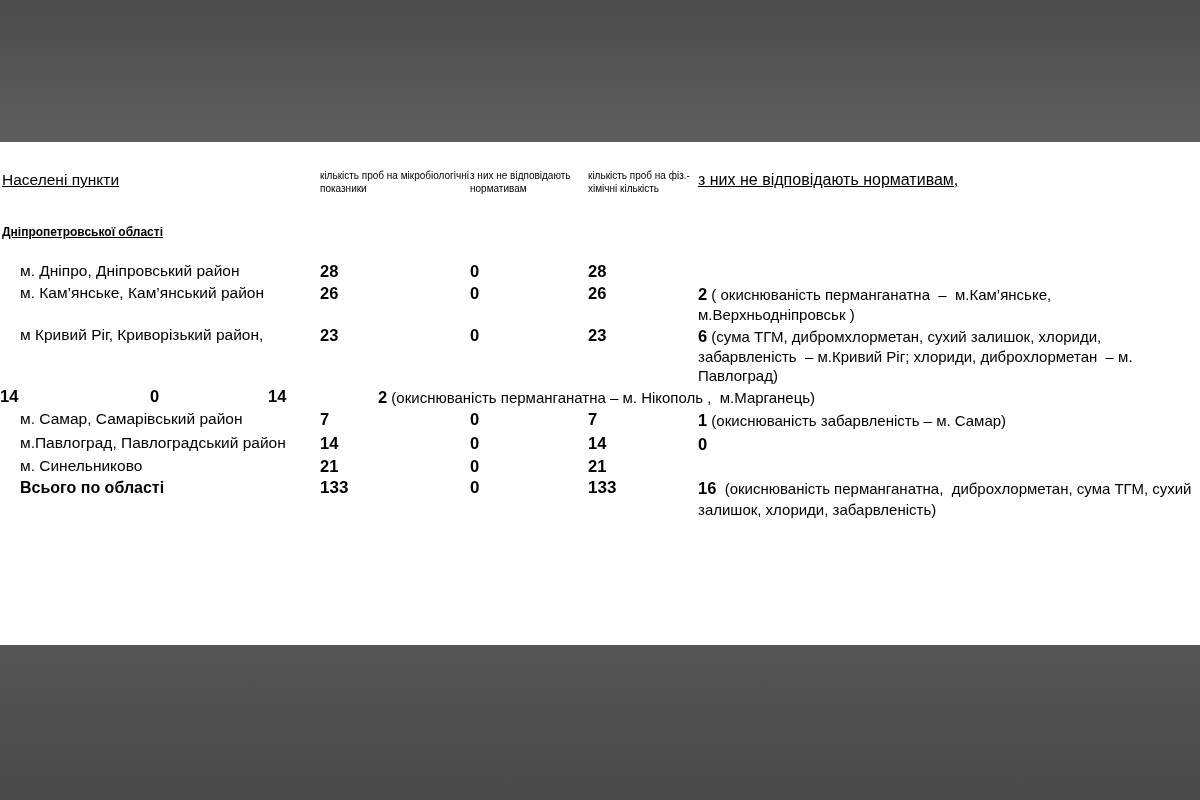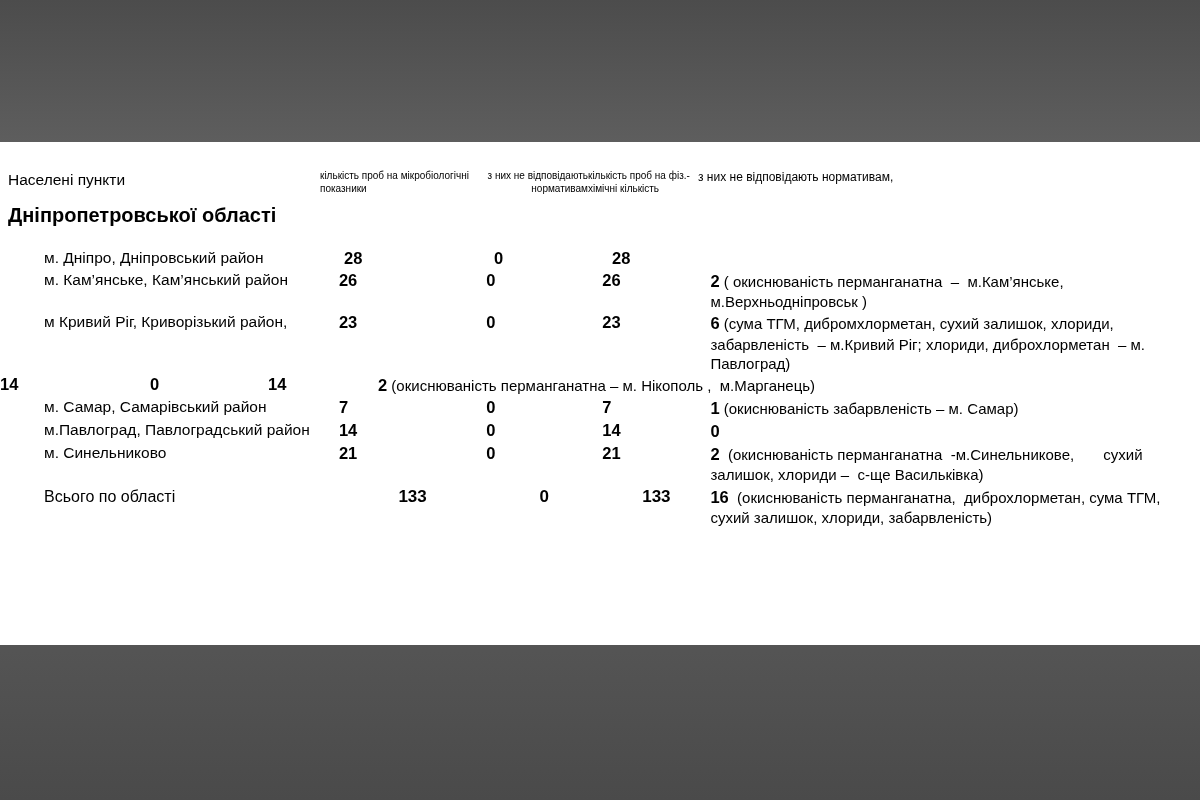--- a/index.html
+++ b/index.html
@@ -36,43 +36,44 @@
     height: 100%;
     font-size: 15.5px;
     color: #000;
   }
   
   .thead {
     display: flex;
     align-items: flex-start;
     padding: 28px 0 0 0;
   }
-  .col-a { width: 320px; padding-left: 8px; box-sizing: border-box; }
+  .col-a { width: 320px; padding-left: 2px; box-sizing: border-box; text-decoration: underline; }
   .col-b { width: 150px; box-sizing: border-box; }
-  .col-c { width: 118px; box-sizing: border-box; text-align: right; }
+  .col-c { width: 118px; box-sizing: border-box; }
   .col-d { width: 110px; box-sizing: border-box; }
   .col-e { width: 498px; box-sizing: border-box; padding-right: 6px; }
 
   .hdr-a-line1 {
     font-size: 15.5px;
     line-height: 1.25;
   }
   .hdr-a-line2 {
     font-weight: bold;
-    font-size: 20px;
-    margin-top: 14px;
+    font-size: 12px;
+    margin-top: 36px;
     line-height: 1.2;
   }
   .hdr-small {
     font-size: 10px;
     line-height: 1.27;
   }
   .hdr-e {
-    font-size: 12px;
+    font-size: 16px;
     line-height: 1.3;
+    text-decoration: underline;
   }
   .hdr-e .indent {
     display: block;
     padding-left: 135px;
   }
 
   
   .tbody {
     margin-top: 22px;
   }
@@ -80,21 +81,20 @@
     display: flex;
     align-items: flex-start;
     margin-bottom: 2px;
   }
   .cell-name {
     width: 320px;
     padding-left: 20px;
     box-sizing: border-box;
     font-size: 15.5px;
     line-height: 1.2;
-    margin-left: 24px;
   }
   .cell-num {
     width: 150px;
     box-sizing: border-box;
     font-weight: bold;
     font-size: 16.5px;
     line-height: 1.2;
   }
   .cell-num2 {
     width: 118px;
@@ -115,28 +115,27 @@
     box-sizing: border-box;
     font-size: 15px;
     line-height: 1.28;
     padding-right: 4px;
   }
   .cell-note b {
     font-weight: bold;
     font-size: 16.5px;
   }
   .total .cell-name {
-    font-weight: normal;
+    font-weight: bold;
     font-size: 16px;
   }
   .total .cell-num,
   .total .cell-num2,
   .total .cell-num3 {
     font-size: 17px;
-    text-align: center;
   }
   .nowrap-pre { white-space: pre-wrap; }
 </style>
 </head>
 <body>
 
 <div class="backdrop"></div>
 
 <div class="doc-sheet">
   <div class="table">
@@ -200,21 +199,20 @@
         <div class="cell-num2">0</div>
         <div class="cell-num3">14</div>
         <div class="cell-note nowrap-pre"><b>0</b><span></span></div>
       </div>
 
       <div class="trow">
         <div class="cell-name">м. Синельниково</div>
         <div class="cell-num">21</div>
         <div class="cell-num2">0</div>
         <div class="cell-num3">21</div>
-        <div class="cell-note nowrap-pre"><b>2</b><span>  (окиснюваність перманганатна  -м.Синельникове,       сухий залишок, хлориди –  с-ще Васильківка)</span></div>
       </div>
 
       <div class="trow total">
         <div class="cell-name">Всього по області</div>
         <div class="cell-num">133</div>
         <div class="cell-num2">0</div>
         <div class="cell-num3">133</div>
         <div class="cell-note nowrap-pre"><b>16</b><span>  (окиснюваність перманганатна,  диброхлорметан, сума ТГМ, сухий залишок, хлориди, забарвленість)</span></div>
       </div>
 

